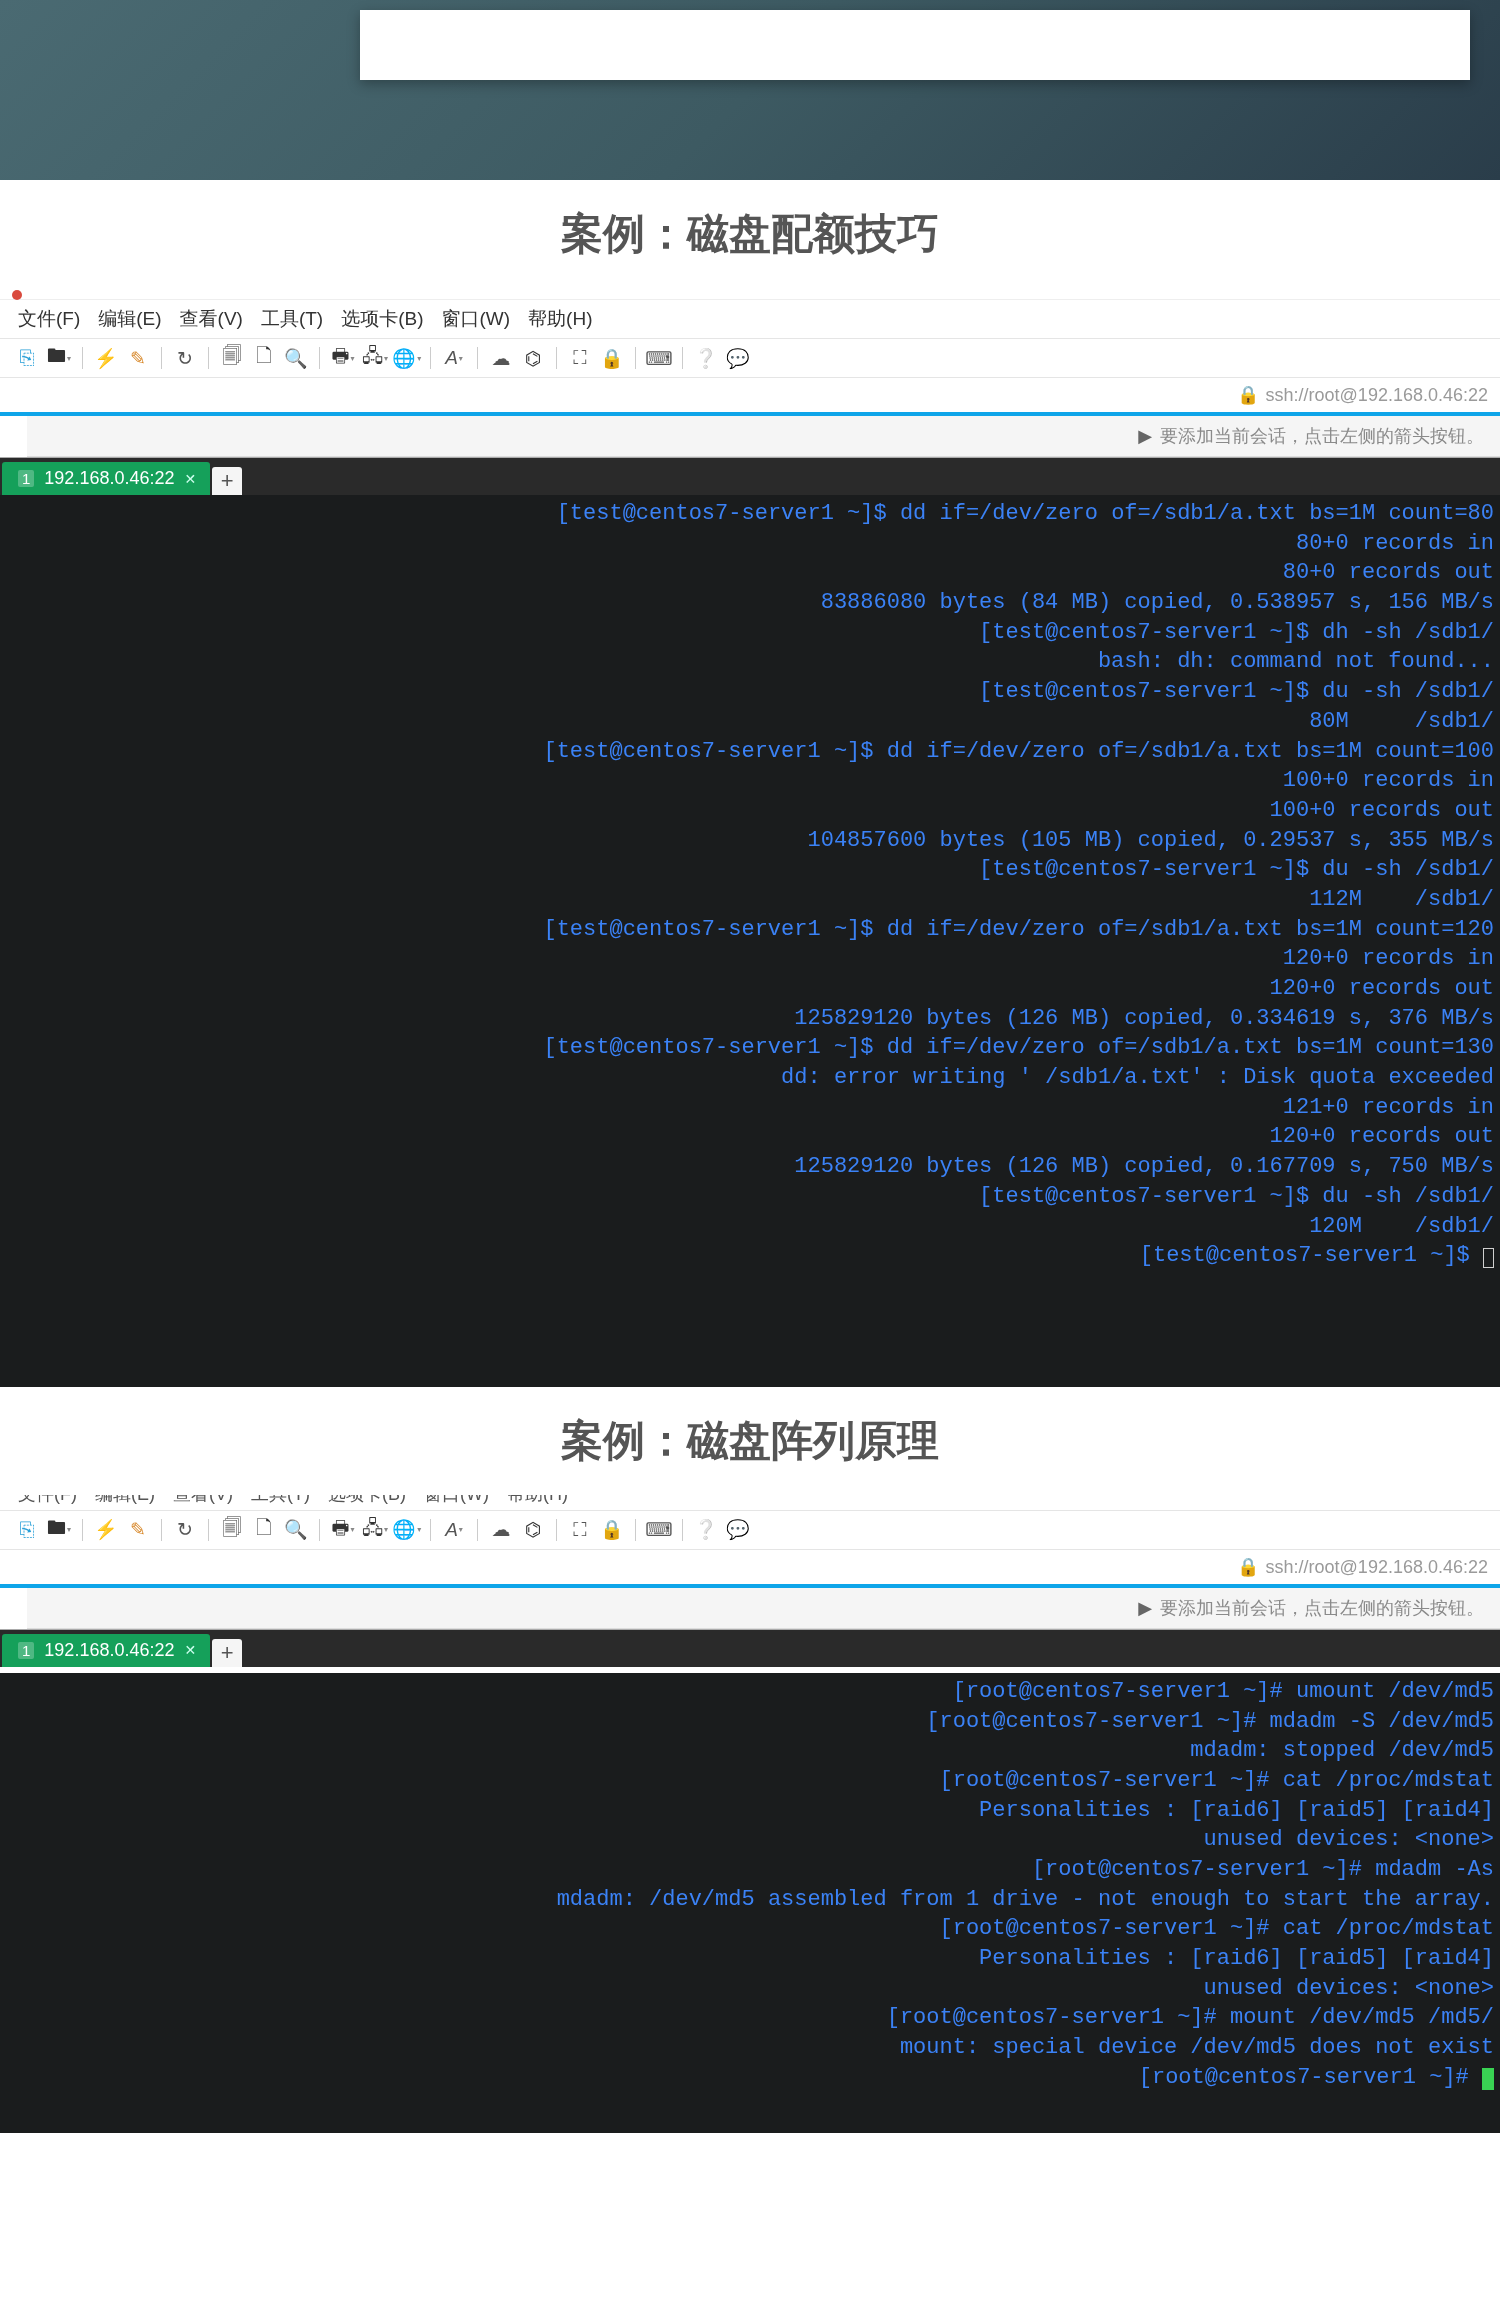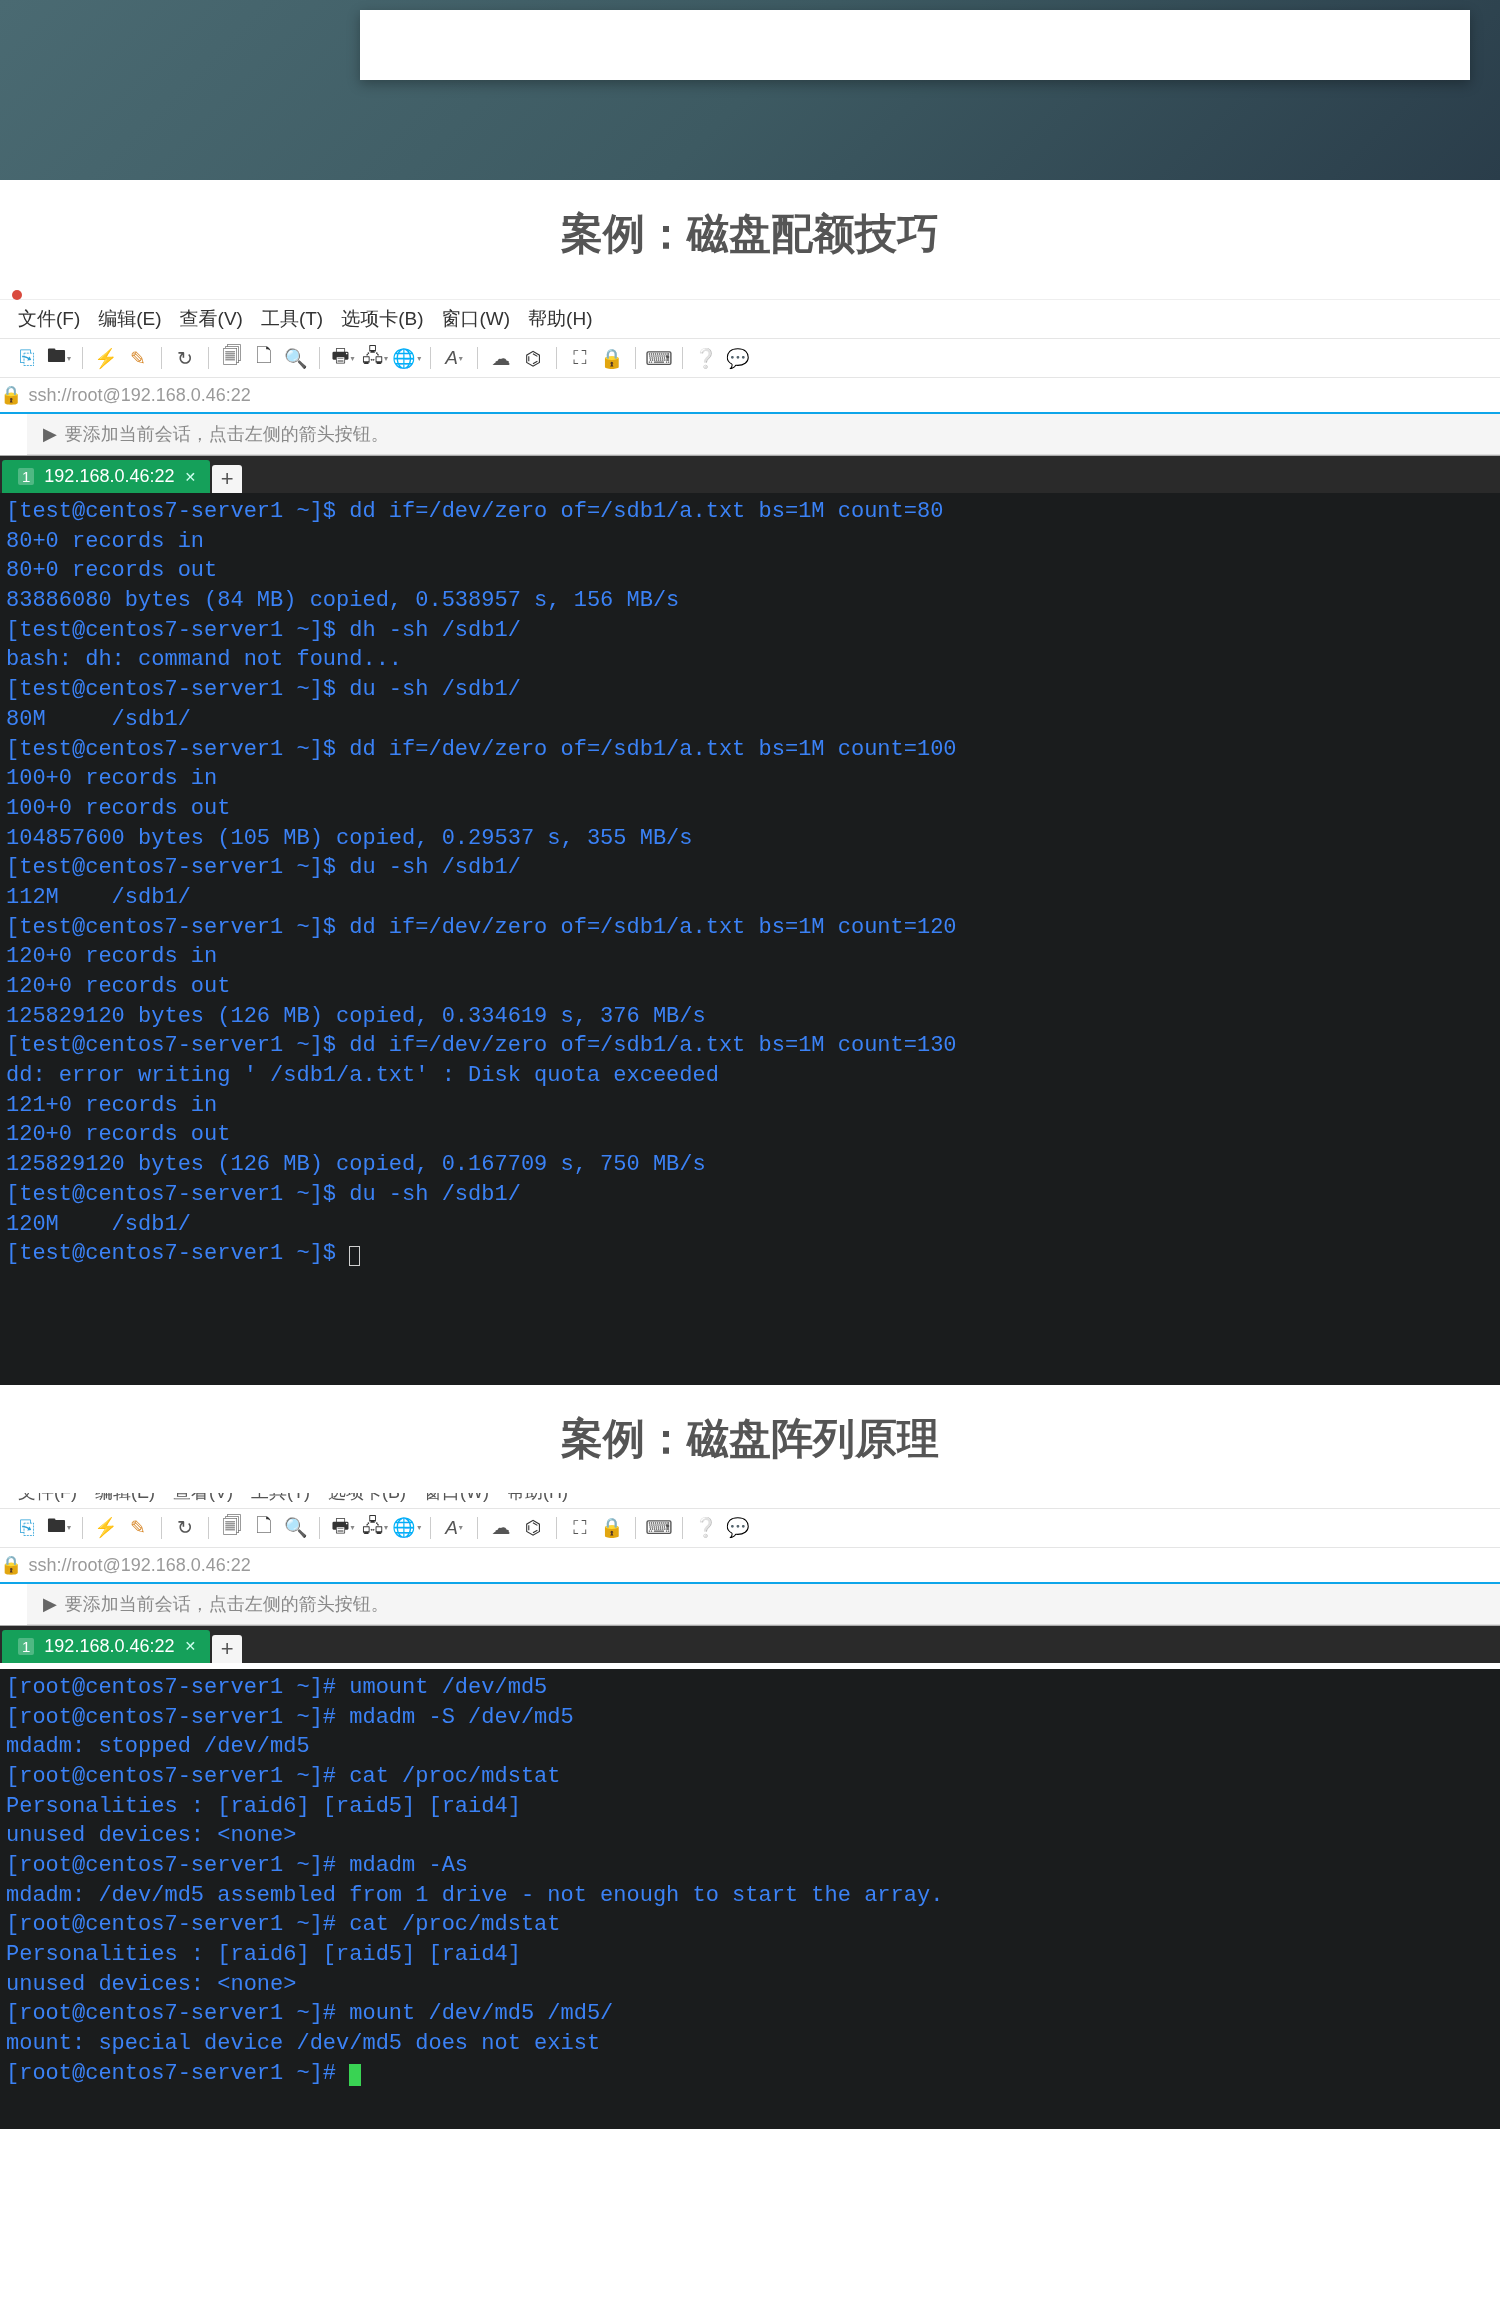--- a/index.html
+++ b/index.html
@@ -25,20 +25,21 @@
     text-align: center;
     font-size: 42px;
     color: #555;
     font-weight: 700;
     padding: 26px 0;
     background: #fff;
   }
   .app-window {
     background: #fff;
     width: 100%;
+    text-align: right;
   }
   .titlebar-stub {
     height: 12px;
     background: #fff;
     border-bottom: 1px solid #eee;
     position: relative;
   }
   .titlebar-stub::before {
     content: "";
     position: absolute;
@@ -83,24 +84,24 @@
     margin-left: 1px;
     color: #888;
   }
   .sep {
     width: 1px;
     height: 22px;
     background: #ccc;
     margin: 0 4px;
   }
   .ssh-bar {
-    padding: 6px 0;
+    padding: 6px 12px;
     font-size: 18px;
     color: #9a9a9a;
-    border-bottom: 2px solid #0ea5e9;
+    border-bottom: 4px solid #0ea5e9;
   }
   .ssh-bar .lock { margin-right: 6px; }
   .hint-bar {
     padding: 8px 16px;
     font-size: 18px;
     color: #8a8a8a;
     background: #f5f5f5;
     border-bottom: 1px solid #ddd;
     margin-left: 27px;
   }

